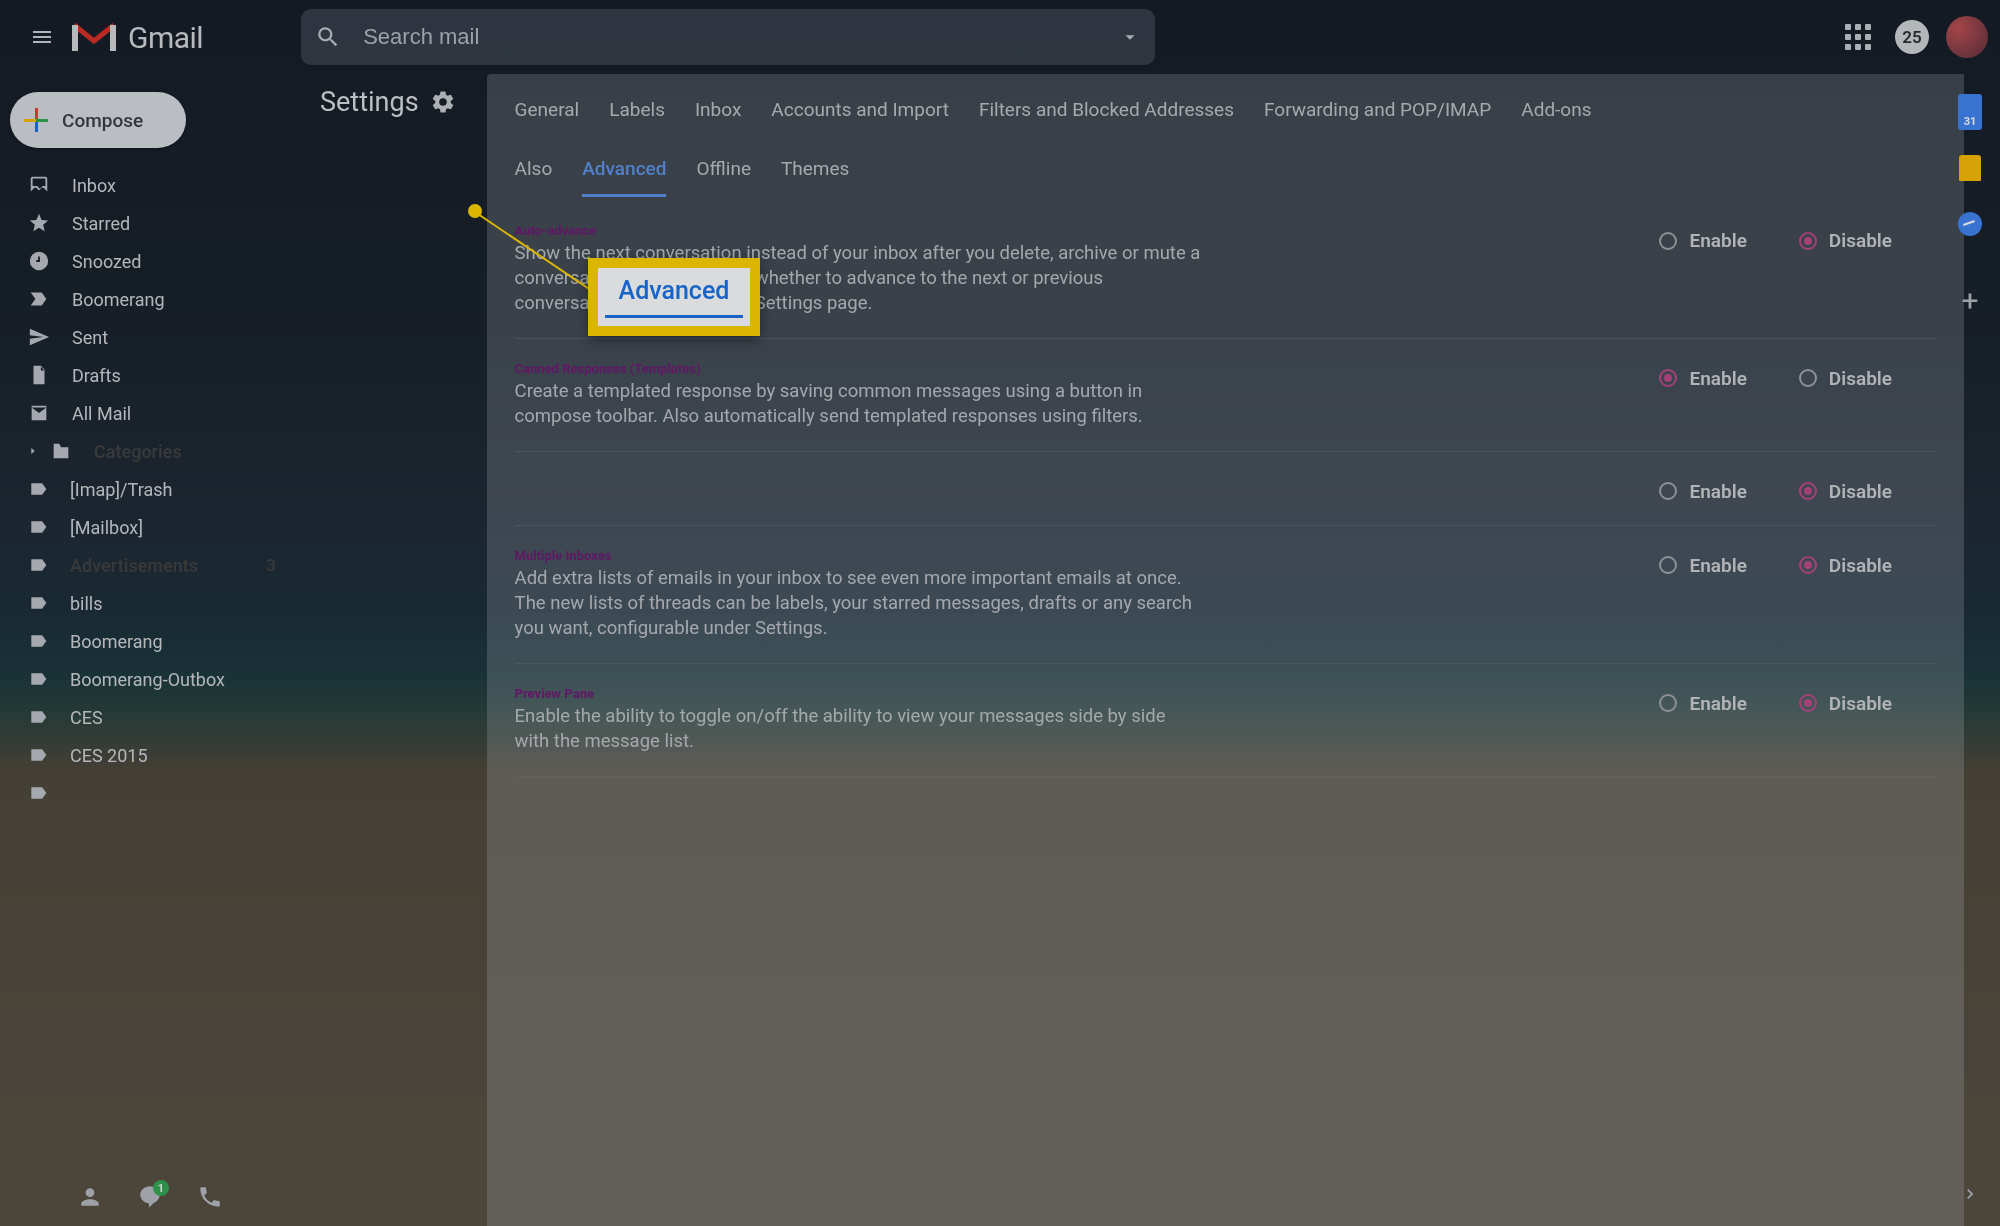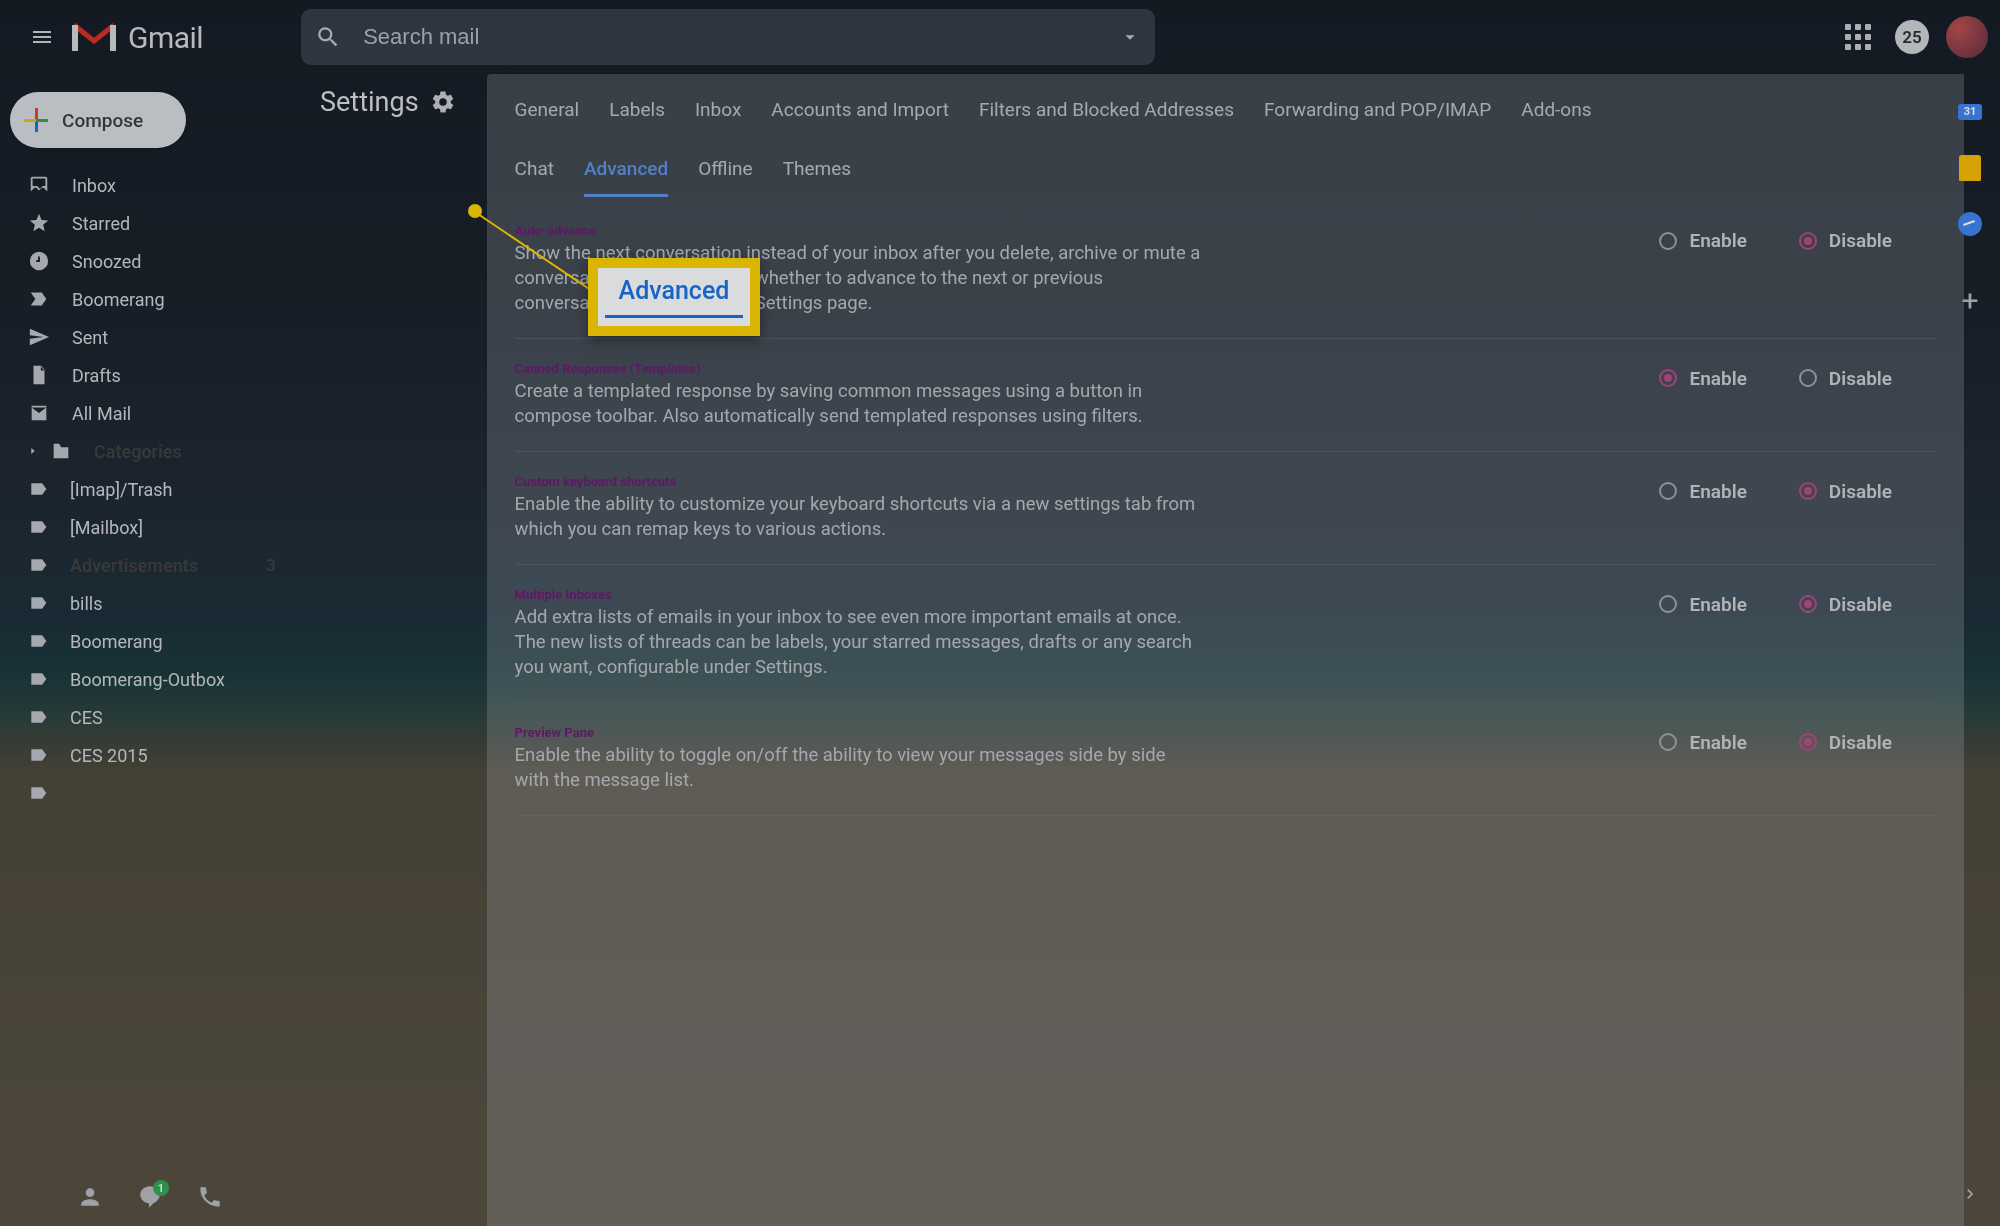--- a/index.html
+++ b/index.html
@@ -70,21 +70,21 @@
   .setting-text .title{ font-size:13px; font-weight:700; color:#701a75; margin-bottom:3px;}
   .setting-text .desc{ font-size:18.5px; color:#c0c3c7; line-height:1.35;}
   .setting-opts { margin-left:auto; display:flex; align-items:flex-start; gap:52px; padding-top:6px; padding-right:44px;}
   .opt { display:flex; align-items:center; gap:12px; font-size:19px; font-weight:600; color:#cfd1d4; cursor:pointer;}
   .radio{ width:18px; height:18px; border-radius:50%; border:2px solid #a6a9ad; position:relative; flex-shrink:0;}
   .radio.sel{ border-color:#c04a8a;}
   .radio.sel::after{content:'';position:absolute;inset:3px;border-radius:50%;background:#c04a8a;}
   
   .rail { position:absolute; right:0; top:74px; bottom:0; width:60px; display:flex; flex-direction:column; align-items:center; padding-top:24px; gap:28px;}
   .rail-ic{ width:28px; height:28px; border-radius:4px; display:flex; align-items:center; justify-content:center; cursor:pointer;}
-  .rail .cal{ background:#4285f4; color:#fff; font-size:11px; font-weight:700; width:24px;height:16px; border-radius:3px; display:flex;align-items:flex-end;justify-content:center;padding-bottom:2px;}
+  .rail .cal{ background:#4285f4; color:#fff; font-size:11px; font-weight:700; width:24px;height:36px; border-radius:3px; display:flex;align-items:flex-end;justify-content:center;padding-bottom:2px;}
   .rail .keep{ width:22px;height:26px;background:#fbbc04;border-radius:3px 3px 1px 1px;}
   .rail .tasks{ width:24px;height:24px;border-radius:50%;background:#4285f4;position:relative;}
   .rail .tasks::after{content:'';position:absolute;left:5px;top:10px;width:12px;height:2px;background:#fff;transform:rotate(-20deg);}
   .rail .plusic{ color:#b9bdc2; font-size:30px; margin-top:20px;}
   .rail .chev{ position:absolute; bottom:22px; color:#b9bdc2;}
   
   .callout-line{ position:absolute; left:475px; top:211px; width:205px; height:2px; background:#ffd400; transform-origin:left center; transform:rotate(34deg);}
   .callout-dot{ position:absolute; left:468px; top:204px; width:14px;height:14px;border-radius:50%;background:#ffd400;}
   .callout-box{ position:absolute; left:588px; top:258px; width:172px; height:78px; background:#fff; border:10px solid #ffd400; display:flex; flex-direction:column; align-items:center; justify-content:center; box-shadow:0 4px 12px rgba(0,0,0,0.4);}
   .callout-box span{ color:#1a73e8; font-size:25px; font-weight:500;}
@@ -275,21 +275,21 @@
           <div id="tabs1" style="display:flex;flex-wrap:wrap;width:100%">
               <div class="tab">General</div>
               <div class="tab">Labels</div>
               <div class="tab">Inbox</div>
               <div class="tab">Accounts and Import</div>
               <div class="tab">Filters and Blocked Addresses</div>
               <div class="tab">Forwarding and POP/IMAP</div>
               <div class="tab">Add-ons</div>
             </div>
           <div id="tabs2" class="tabs-row2">
-              <div class="tab">Chat</div>
+              <div class="tab">Also</div>
               <div class="tab active">Advanced</div>
               <div class="tab">Offline</div>
               <div class="tab">Themes</div>
             </div>
         </div>
         <div class="settings-list" id="slist">
             <div class="setting">
               <div class="setting-text">
                 <div class="title">Auto-advance</div>
                 <div class="desc">Show the next conversation instead of your inbox after you delete, archive or mute a conversation. You can select whether to advance to the next or previous conversation in the "General" Settings page.</div>
@@ -315,24 +315,20 @@
                   <div class="radio sel"></div>
                   <span>Enable</span>
                 </div>
                 <div class="opt">
                   <div class="radio"></div>
                   <span>Disable</span>
                 </div>
               </div>
             </div>
             <div class="setting">
-              <div class="setting-text">
-                <div class="title">Custom keyboard shortcuts</div>
-                <div class="desc">Enable the ability to customize your keyboard shortcuts via a new settings tab from which you can remap keys to various actions.</div>
-              </div>
               <div class="setting-opts">
                 <div class="opt">
                   <div class="radio"></div>
                   <span>Enable</span>
                 </div>
                 <div class="opt">
                   <div class="radio sel"></div>
                   <span>Disable</span>
                 </div>
               </div>

